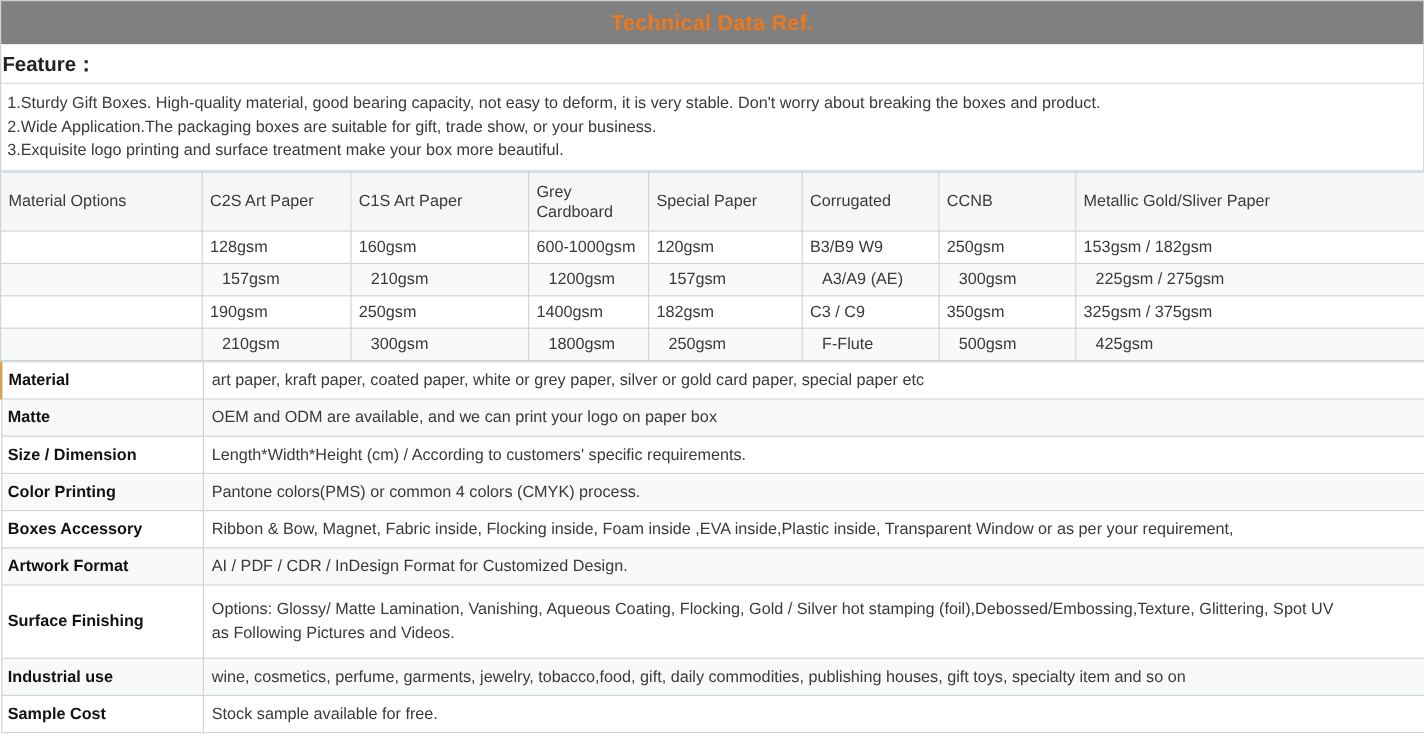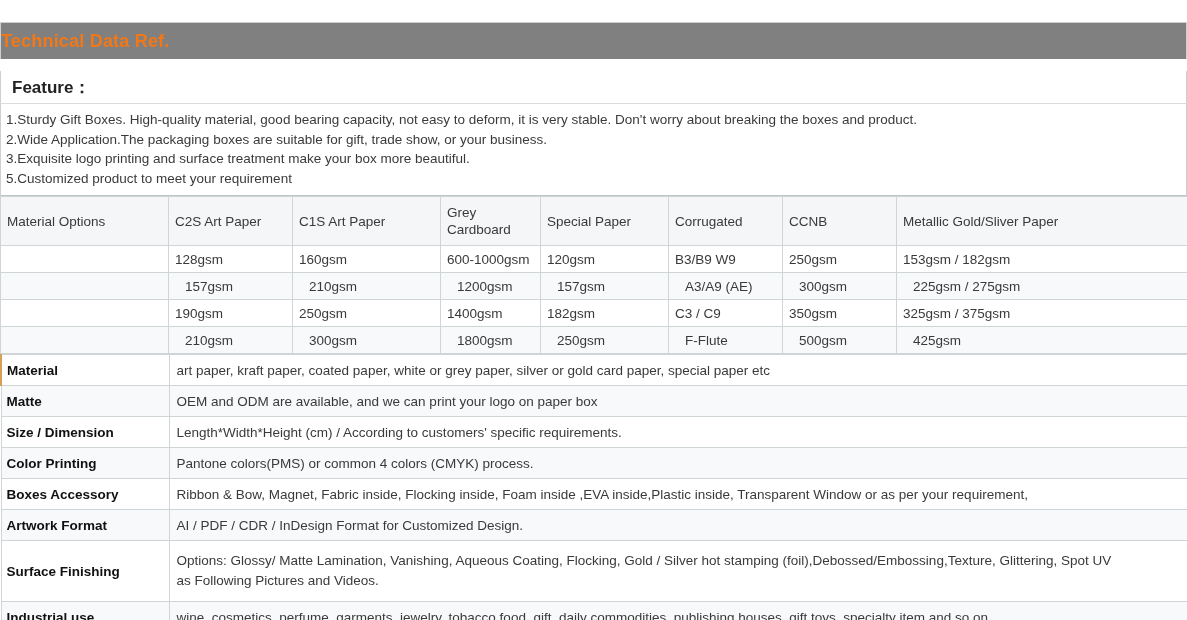--- a/index.html
+++ b/index.html
@@ -25,43 +25,41 @@
   
   .title-bar {
     height: 37px;
     background: #808080;
     border-left: 1px solid #cfcfcf;
     border-right: 1px solid #cfcfcf;
     border-top: 1px solid #cfcfcf;
     box-sizing: border-box;
     display: flex;
     align-items: center;
-    justify-content: flex-start;
-    margin-top: 22px;
+    justify-content: center;
   }
   .title-text {
     color: #f07818;
     font-size: 18px;
     font-weight: bold;
     letter-spacing: 0.2px;
     line-height: 1;
   }
 
   
   .feature-head {
     box-sizing: border-box;
     border-left: 1px solid #cfcfcf;
     border-right: 1px solid #cfcfcf;
     border-bottom: 1px solid #d9dde0;
     height: 33px;
     display: flex;
     align-items: center;
-    padding-left: 11px;
-    background: #ffffff;
-    margin-top: 12px;
+    padding-left: 1px;
+    background: #ffffff;
   }
   .feature-head-text {
     font-size: 17px;
     font-weight: bold;
     color: #222222;
   }
 
   
   .feature-body {
     box-sizing: border-box;
@@ -156,21 +154,20 @@
   </div>
 
   <div class="feature-head">
     <span class="feature-head-text">Feature：</span>
   </div>
 
   <div class="feature-body">
     <div class="feature-line">1.Sturdy Gift Boxes. High-quality material, good bearing capacity, not easy to deform, it is very stable. Don't worry about breaking the boxes and product.</div>
     <div class="feature-line">2.Wide Application.The packaging boxes are suitable for gift, trade show, or your business.</div>
     <div class="feature-line">3.Exquisite logo printing and surface treatment make your box more beautiful.</div>
-    <div class="feature-line">5.Customized product to meet your requirement</div>
   </div>
 
   <table class="grid">
     <colgroup>
       <col style="width:168px">
       <col style="width:124px">
       <col style="width:148px">
       <col style="width:100px">
       <col style="width:128px">
       <col style="width:114px">

